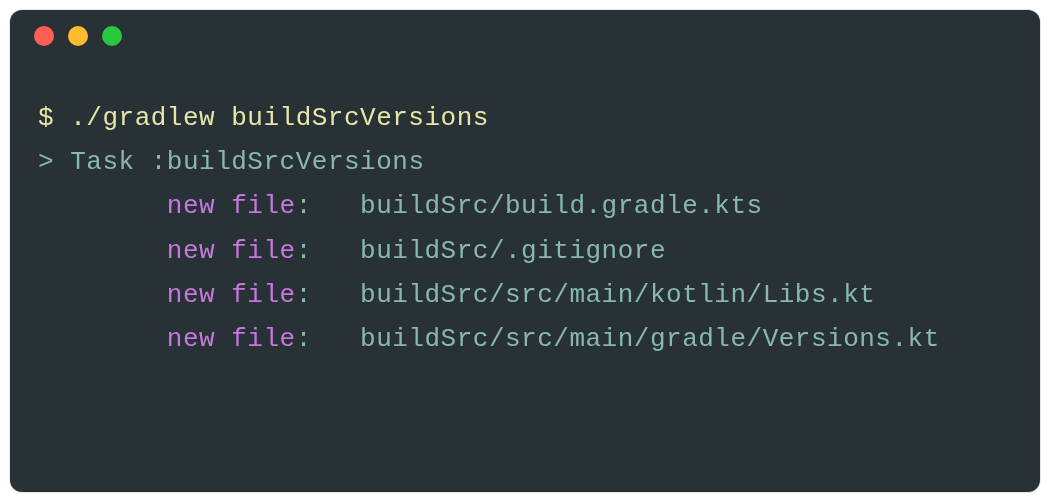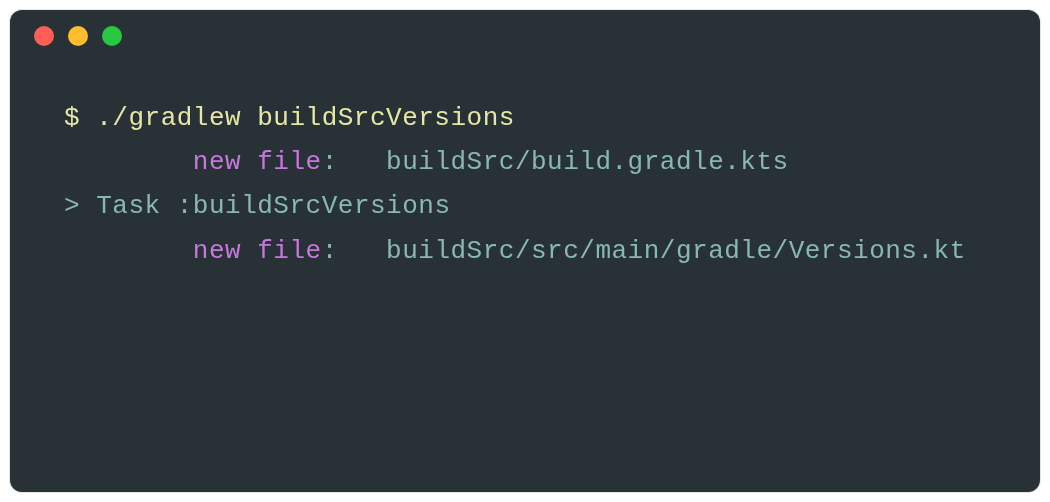--- a/index.html
+++ b/index.html
@@ -40,21 +40,20 @@
     .traffic-green { background: #28c840; }
     .terminal-body {
       padding: 34px 28px 0 28px;
       font-family: "SF Mono", "Monaco", "Menlo", "Consolas", "Liberation Mono", monospace;
       font-size: 26px;
       line-height: 1.7;
       letter-spacing: 0.5px;
     }
     .line {
       white-space: pre;
-      margin-left: 26px;
     }
     .prompt-dollar { color: #e6e6a6; }
     .cmd { color: #e6e6a6; }
     .angle { color: #89b8b1; }
     .task-word { color: #89b8b1; }
     .task-name { color: #89b8b1; }
     .status-label { color: #c678dd; }
     .colon { color: #89b8b1; }
     .filepath { color: #89b8b1; }
   </style>
@@ -62,17 +61,19 @@
 <body>
 
 <div class="terminal-window">
   <div class="titlebar">
     <div class="traffic-light traffic-red"></div>
     <div class="traffic-light traffic-yellow"></div>
     <div class="traffic-light traffic-green"></div>
   </div>
   <div class="terminal-body">
     <div class="line"><span class="prompt-dollar">$</span><span class="prompt-dollar"> </span><span class="cmd">./gradlew buildSrcVersions</span></div>
+    <div class="line"><span class="angle">&gt;</span><span class="angle"> </span><span class="task-word">Task</span><span class="task-word"> </span><span class="task-name">:buildSrcVersions</span></div>
     <div class="line"><span class="task-word">        </span><span class="status-label">new file</span><span class="colon">:   </span><span class="filepath">buildSrc/build.gradle.kts</span></div>
-    <div class="line"><span class="angle">&gt;</span><span class="angle"> </span><span class="task-word">Task</span><span class="task-word"> </span><span class="task-name">:buildSrcVersions</span></div>
+    <div class="line"><span class="task-word">        </span><span class="status-label">new file</span><span class="colon">:   </span><span class="filepath">buildSrc/.gitignore</span></div>
+    <div class="line"><span class="task-word">        </span><span class="status-label">new file</span><span class="colon">:   </span><span class="filepath">buildSrc/src/main/kotlin/Libs.kt</span></div>
     <div class="line"><span class="task-word">        </span><span class="status-label">new file</span><span class="colon">:   </span><span class="filepath">buildSrc/src/main/gradle/Versions.kt</span></div>
   </div>
 </div>
 
 </body></html>

